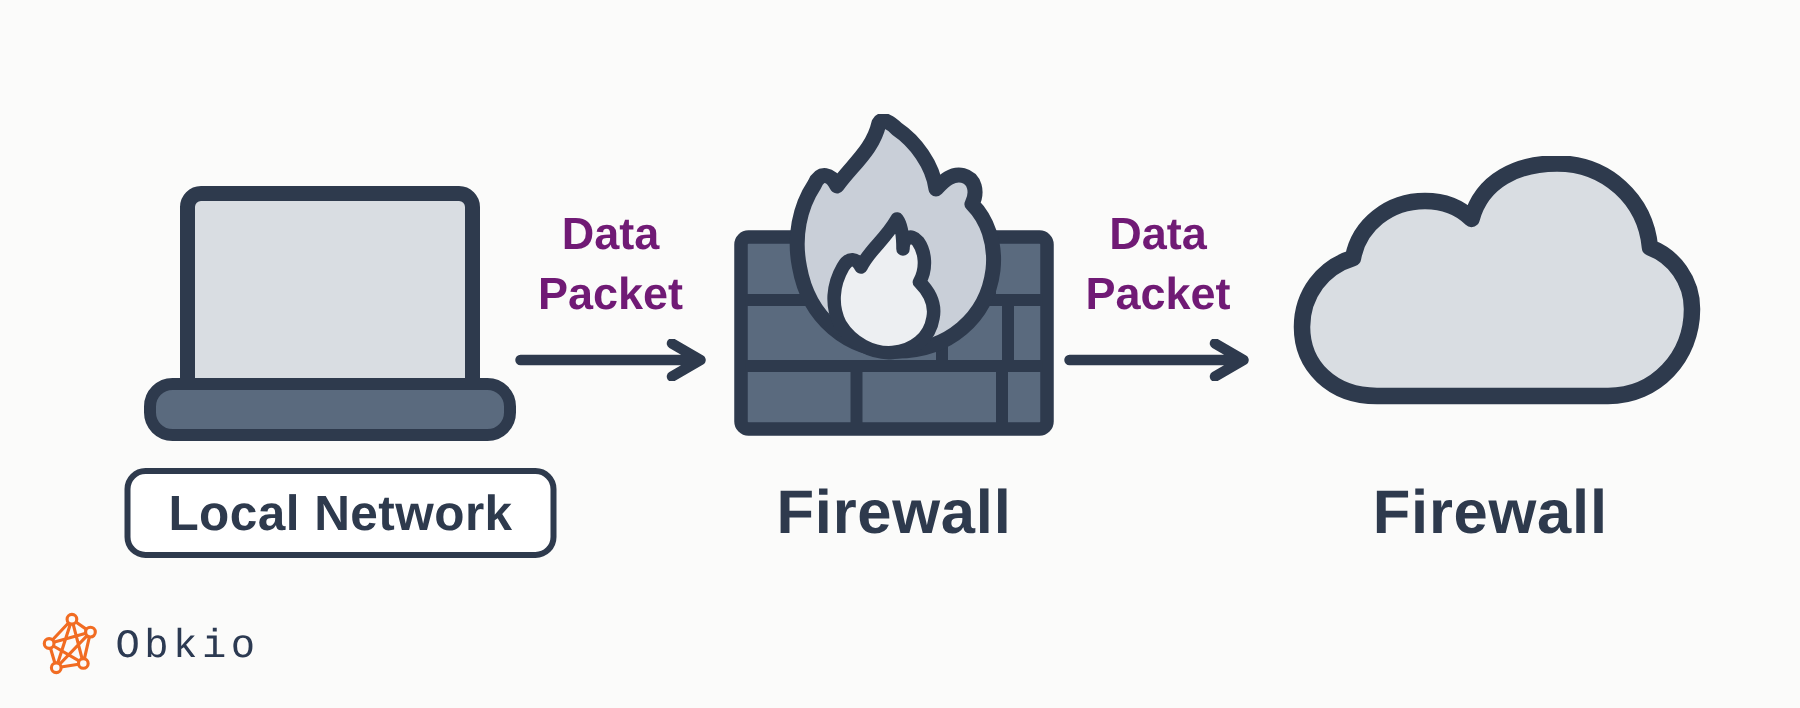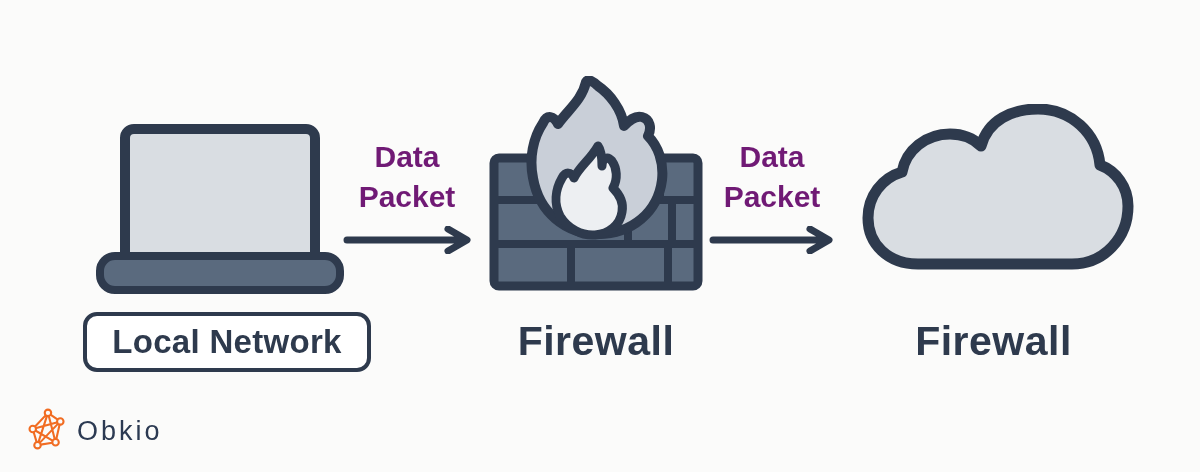--- a/index.html
+++ b/index.html
@@ -43,20 +43,21 @@
     line-height: 1.33;
     text-align: center;
     white-space: pre-line;
   }
 
   
   .brand {
     display: flex;
     align-items: center;
     gap: 11px;
+    font-family: Liberation Mono, monospace;
   }
   .brand-name {
     color: #2c3a52;
     font-size: 27px;
     font-weight: 500;
     letter-spacing: 3px;
   }
 </style>
 </head>
 <body>

